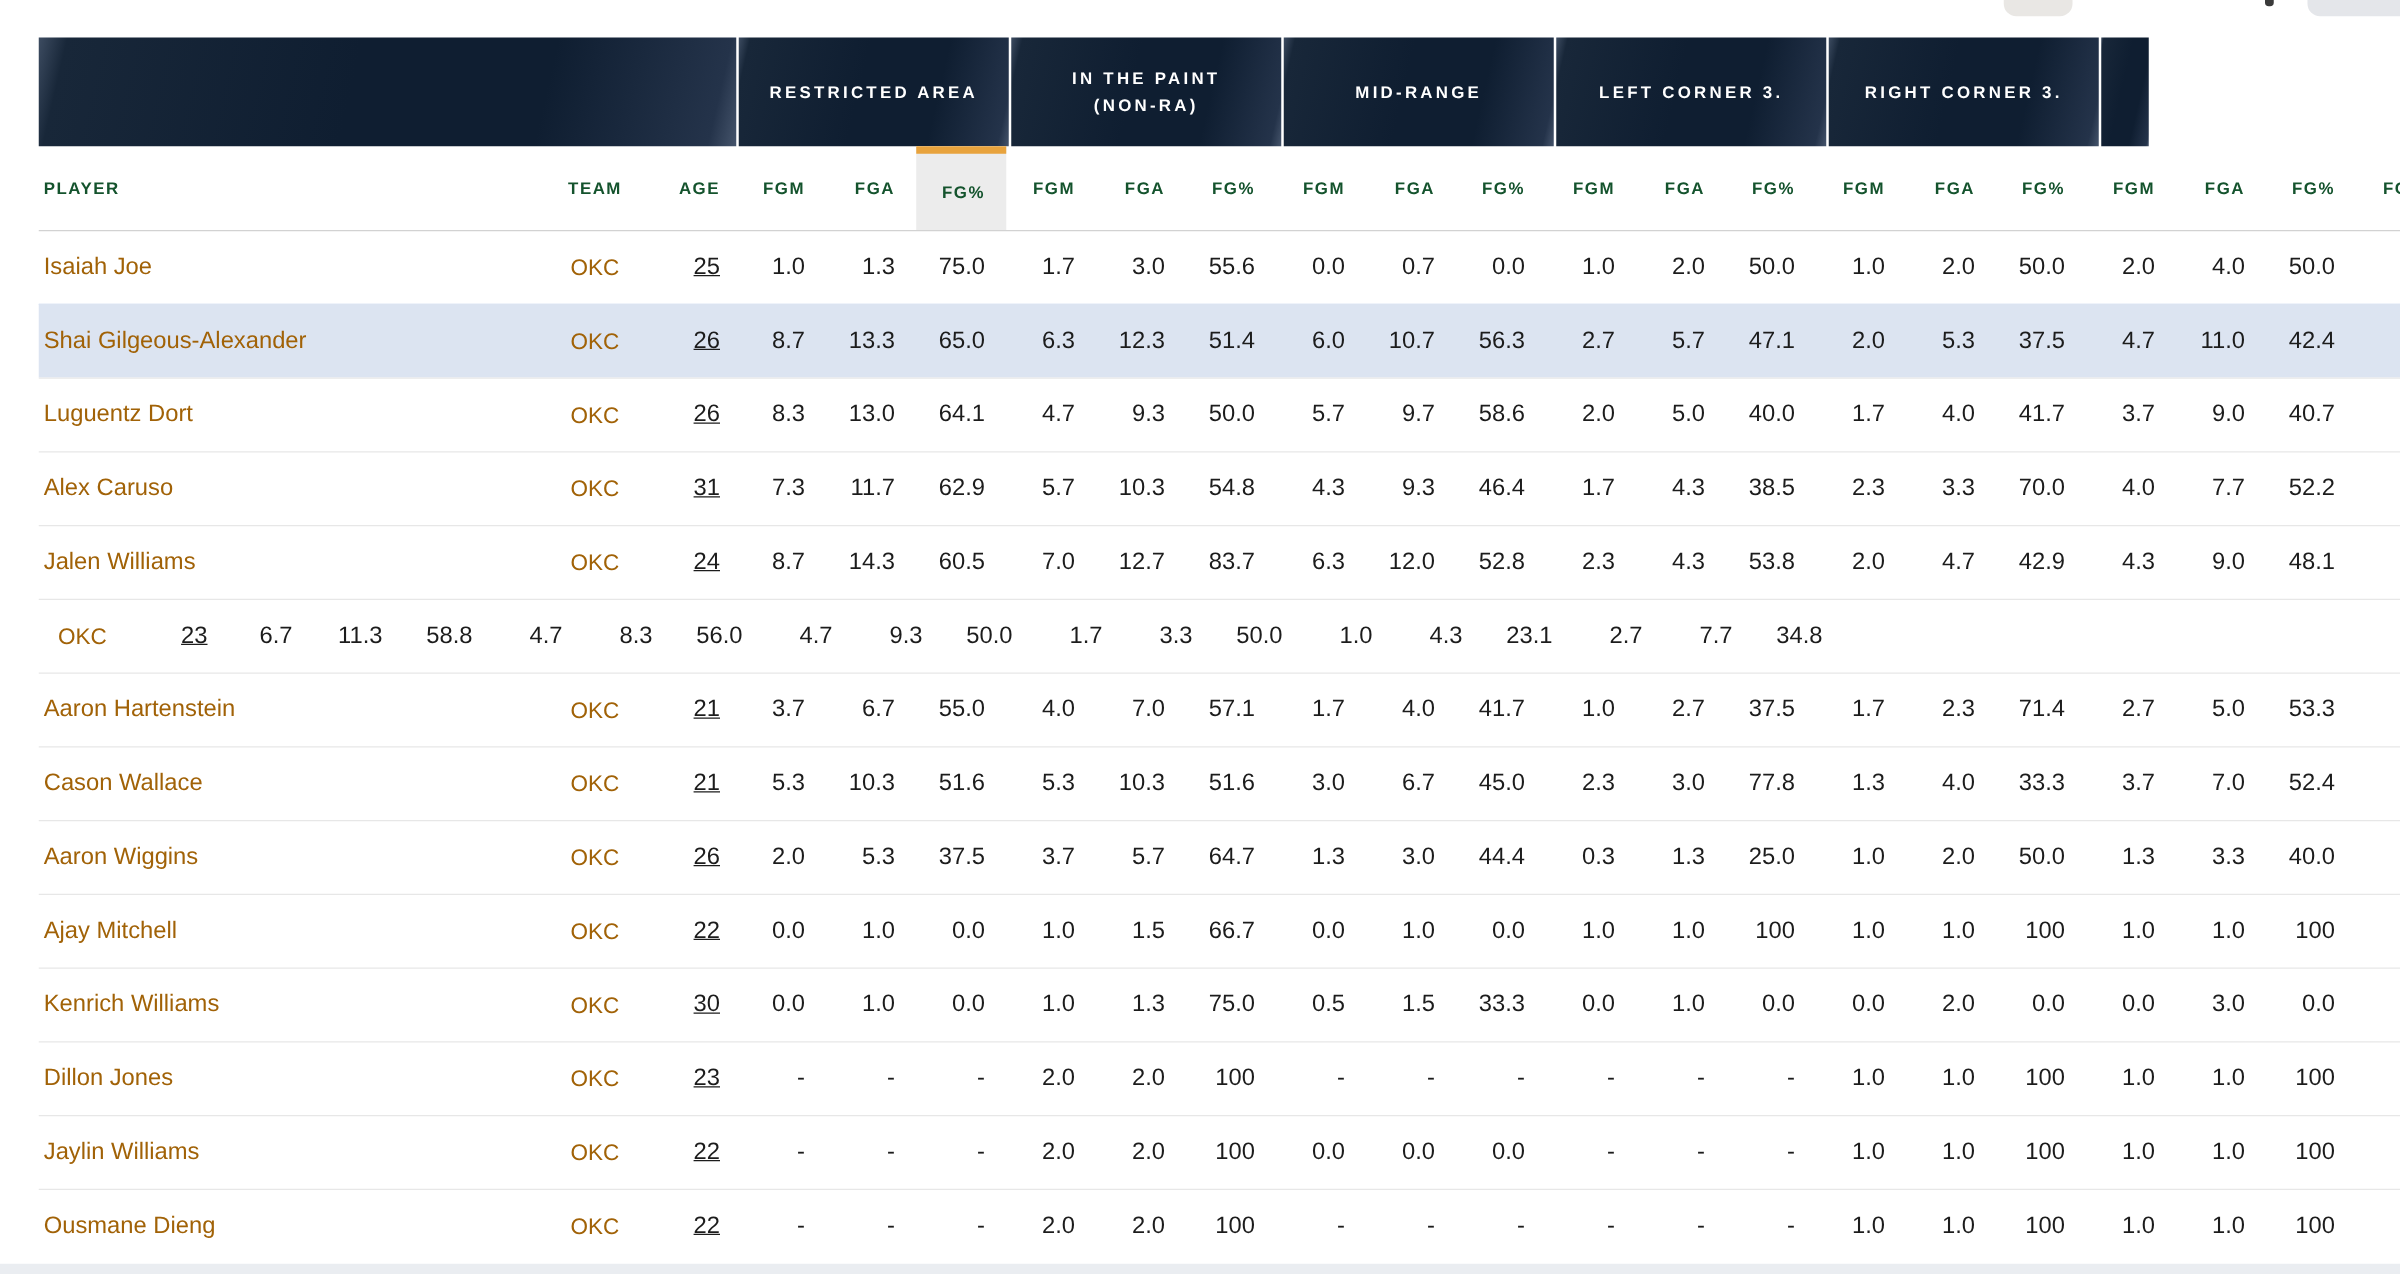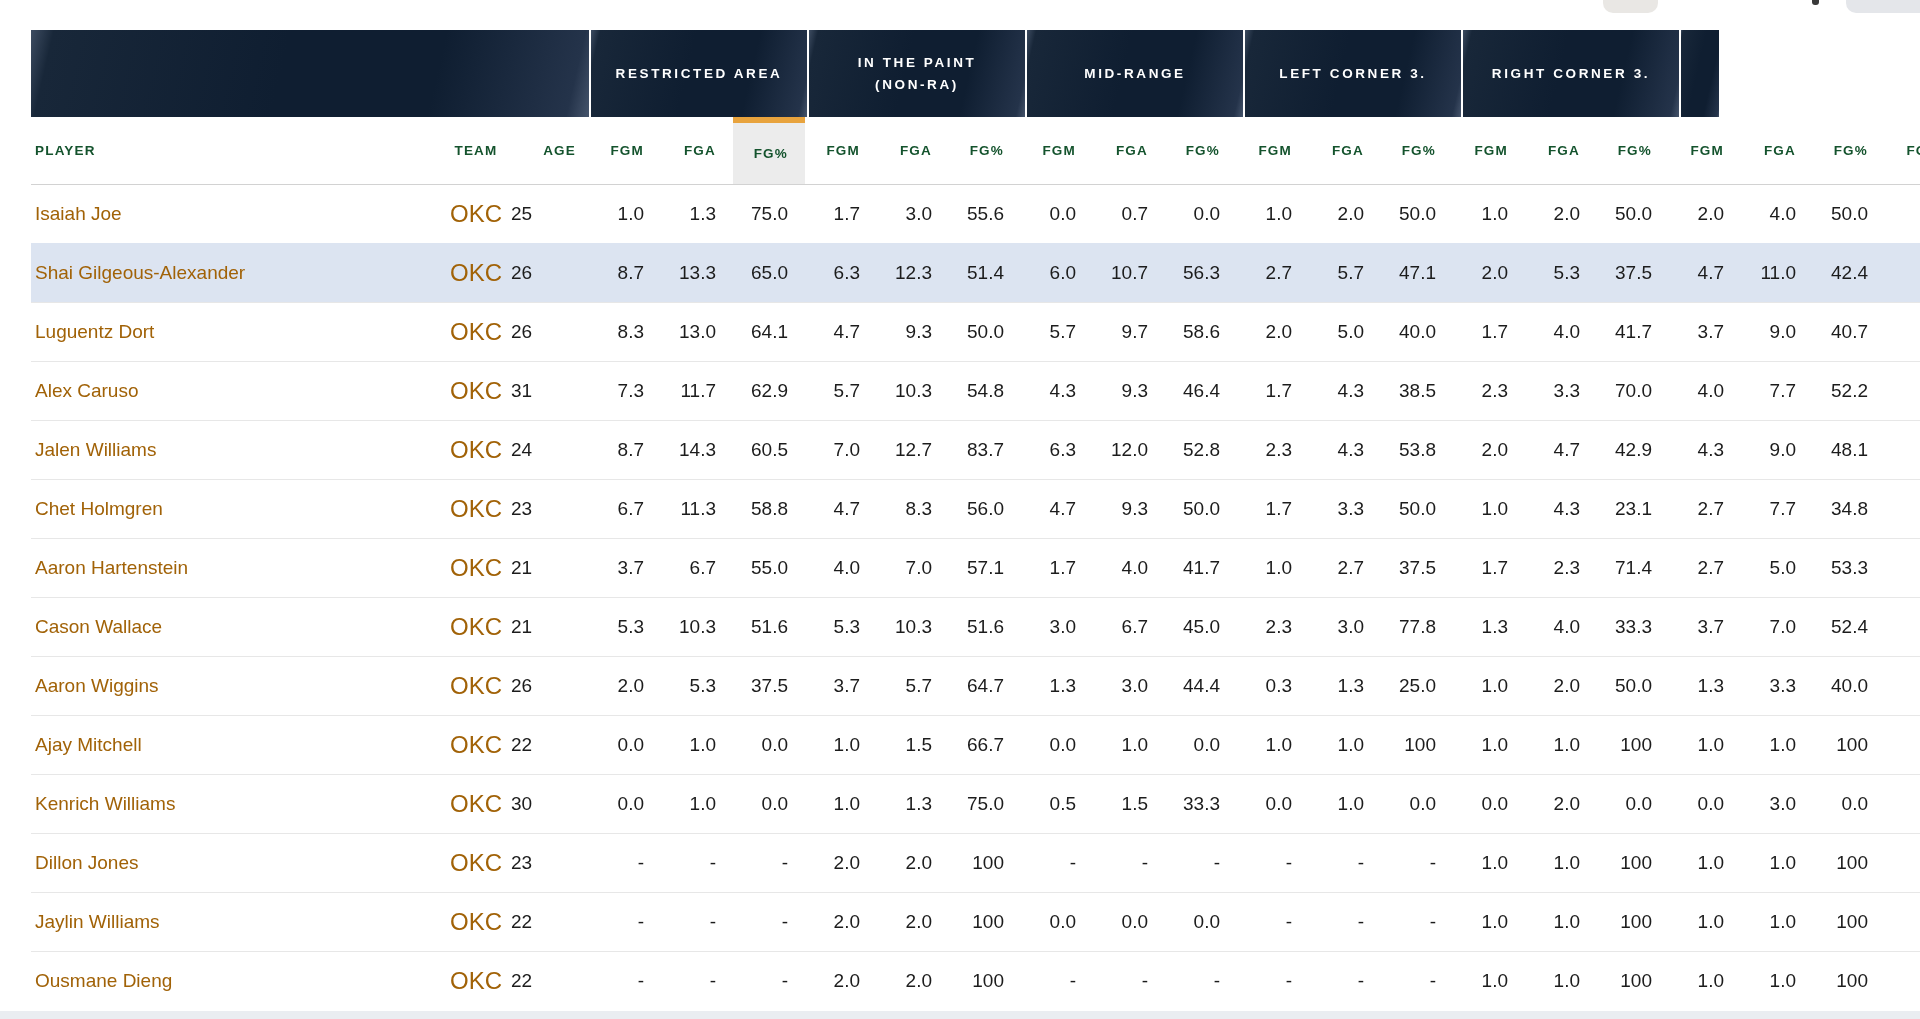--- a/index.html
+++ b/index.html
@@ -42,22 +42,22 @@
   .h-cell.sorted{background:#ececec;border-top:6px solid #e8a33d;}
 
   .row{
     display:flex;height:58px;align-items:center;border-top:1px solid #e7e7e7;
     font-size:19px;color:#1c1c1c;
   }
   .row:first-child{border-top:none;}
   .row.highlight{background:#dce4f1;border-top-color:#dce4f1;}
   .cell{flex:none;box-sizing:border-box;}
   .cell-player{width:410px;padding-left:4px;}
-  .cell-team{width:70px;text-align:center;font-size:24px;}
-  .cell-age{width:78px;padding-right:13px;}
+  .cell-team{width:70px;text-align:center;font-size:18px;}
+  .cell-age{width:78px;text-align:right;padding-right:13px;text-decoration:underline;}
   .cell-num{width:72px;text-align:right;padding-right:17px;font-family:"Liberation Sans",sans-serif;}
   .player-link,.team-link{color:#a16207;text-decoration:none;cursor:pointer;}
 
   .bottom-strip{position:absolute;left:0;bottom:0;width:1920px;height:8px;background:#eaedf1;}
 </style>
 </head>
 <body>
 
 <div class="top-btn tb1"></div>
 <div class="top-glyph"></div>
@@ -217,21 +217,20 @@
         <div class="cell cell-num">4.3</div>
         <div class="cell cell-num">53.8</div>
         <div class="cell cell-num">2.0</div>
         <div class="cell cell-num">4.7</div>
         <div class="cell cell-num">42.9</div>
         <div class="cell cell-num">4.3</div>
         <div class="cell cell-num">9.0</div>
         <div class="cell cell-num">48.1</div>
       </div>
       <div class="row">
-        <div class="cell cell-player"><a class="player-link">Chet Holmgren</a></div>
         <div class="cell cell-team"><a class="team-link">OKC</a></div>
         <div class="cell cell-age">23</div>
         <div class="cell cell-num">6.7</div>
         <div class="cell cell-num">11.3</div>
         <div class="cell cell-num">58.8</div>
         <div class="cell cell-num">4.7</div>
         <div class="cell cell-num">8.3</div>
         <div class="cell cell-num">56.0</div>
         <div class="cell cell-num">4.7</div>
         <div class="cell cell-num">9.3</div>

